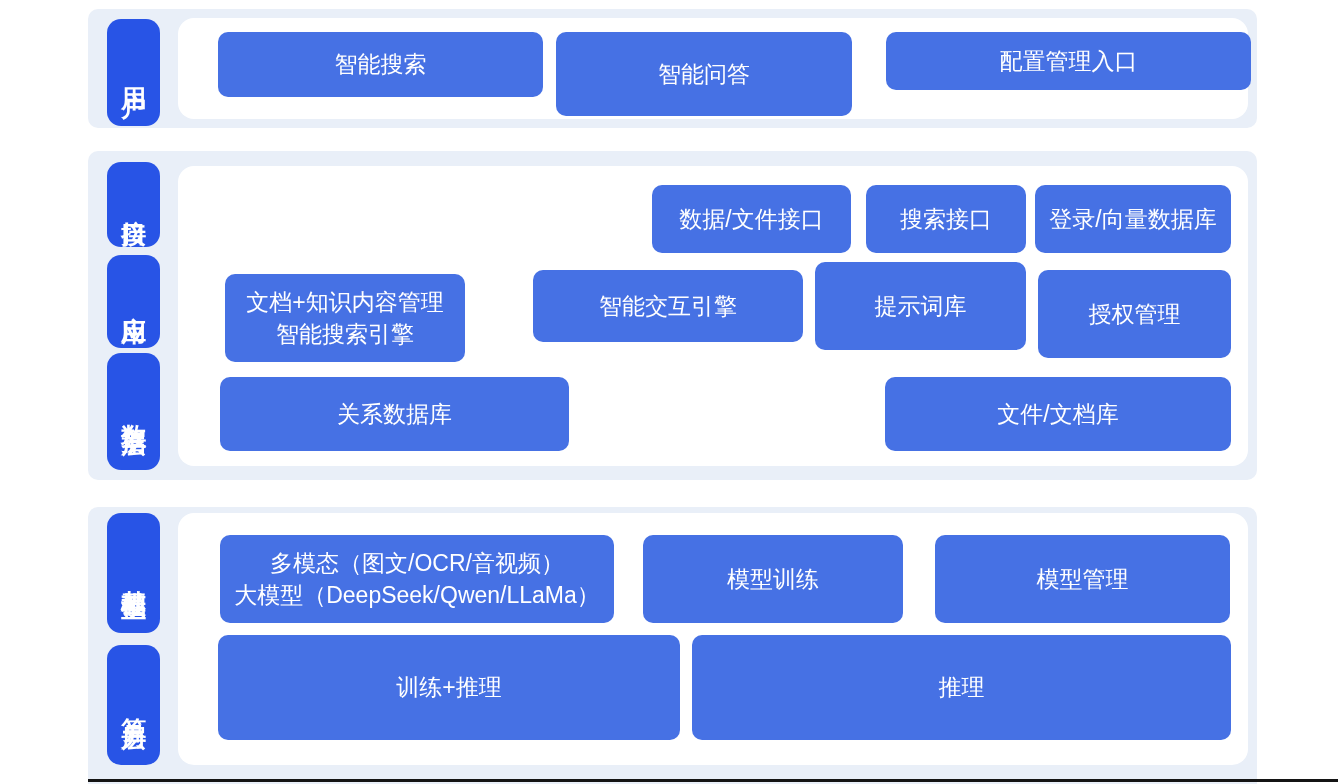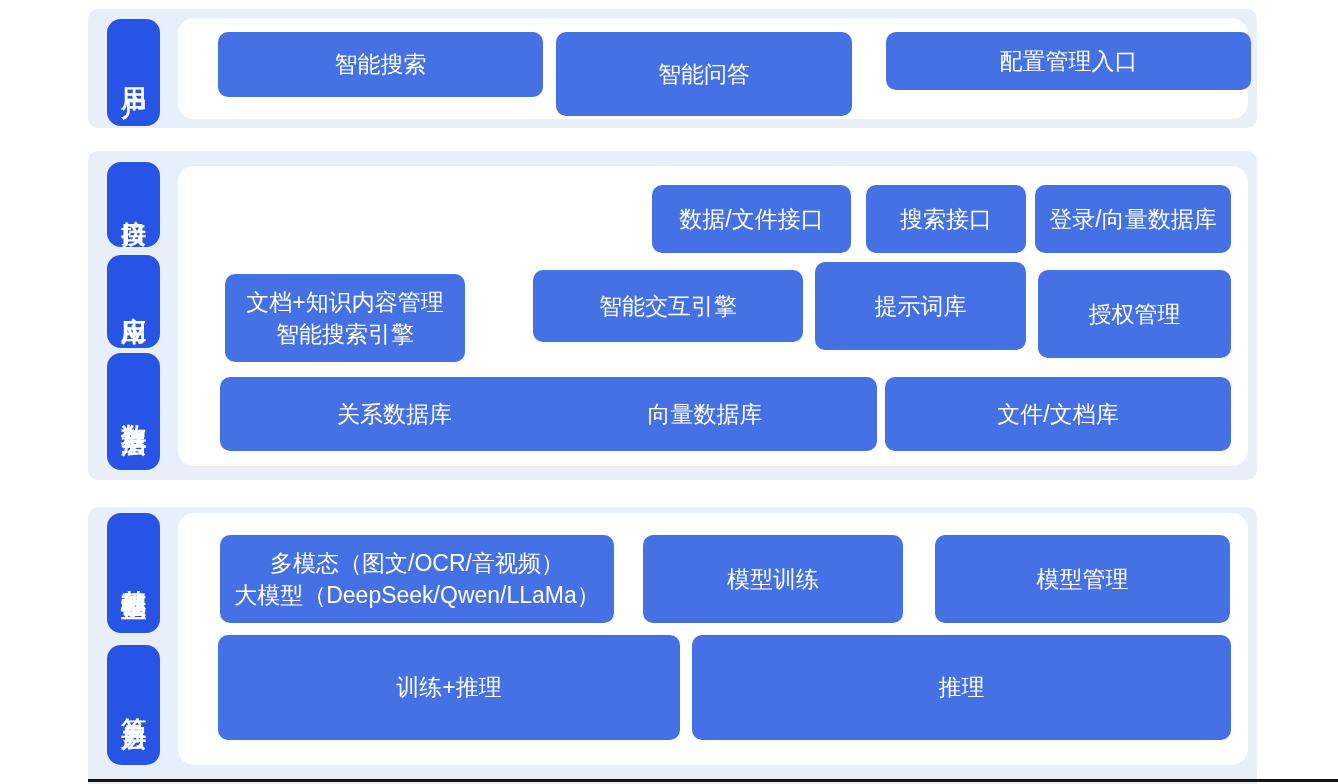--- a/index.html
+++ b/index.html
@@ -83,21 +83,20 @@
       <div class="box" style="left:688px;top:19px;width:160px;height:68px">搜索接口</div>
       <div class="box" style="left:857px;top:19px;width:196px;height:68px">登录/向量数据库</div>
 
       <div class="box" style="left:47px;top:108px;width:240px;height:88px">文档+知识内容管理
 智能搜索引擎</div>
       <div class="box" style="left:355px;top:104px;width:270px;height:72px">智能交互引擎</div>
       <div class="box" style="left:637px;top:96px;width:211px;height:88px">提示词库</div>
       <div class="box" style="left:860px;top:104px;width:193px;height:88px">授权管理</div>
 
       <div class="box" style="left:42px;top:211px;width:349px;height:74px">关系数据库</div>
-      <div class="box" style="left:355px;top:211px;width:344px;height:74px">向量数据库</div>
       <div class="box" style="left:707px;top:211px;width:346px;height:74px">文件/文档库</div>
     </div>
   </section>
 
   <section class="card" style="left:88px;top:507px;width:1169px;height:311px">
     <div class="vlabel" style="left:19px;top:6px;width:53px;height:120px;letter-spacing:2px">基础模型</div>
     <div class="vlabel" style="left:19px;top:138px;width:53px;height:120px">算力层</div>
     <div class="panel" style="left:90px;top:6px;width:1070px;height:252px">
 
       <div class="box" style="left:42px;top:22px;width:394px;height:88px">多模态（图文/OCR/音视频）

